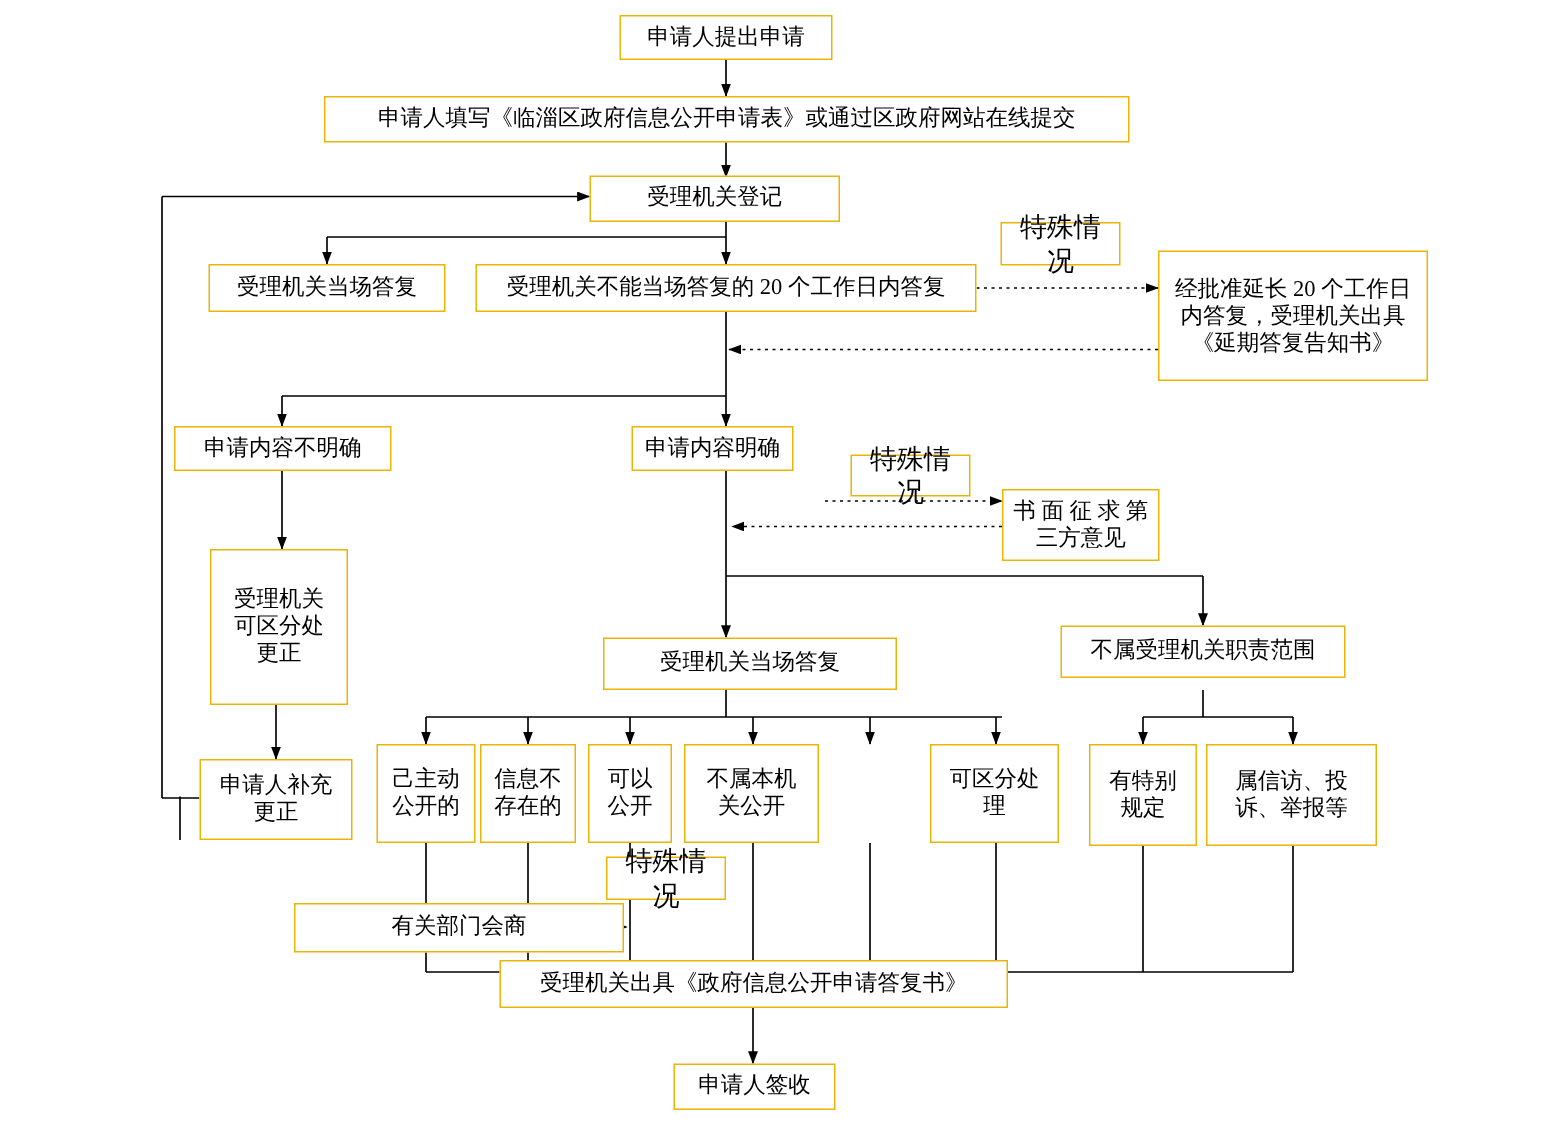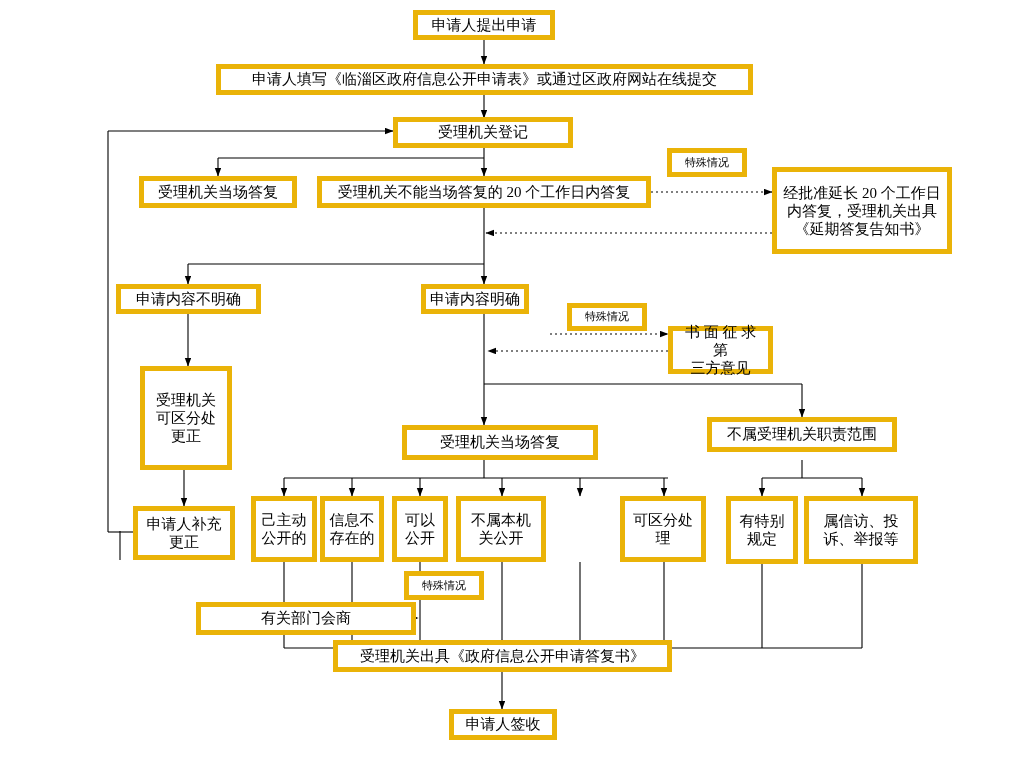--- a/index.html
+++ b/index.html
@@ -22,33 +22,33 @@
     position: absolute;
     left: 0;
     top: 0;
     width: 1033px;
     height: 765px;
     pointer-events: none;
   }
   .node {
     position: absolute;
     box-sizing: border-box;
-    border: 5px solid #eab308;
+    border: 1px solid #eab308;
     background: #fff;
     display: flex;
     align-items: center;
     justify-content: center;
     text-align: center;
     font-size: 15px;
     line-height: 1.25;
     padding: 2px 4px;
     white-space: pre-line;
   }
   .node.small {
-    font-size: 11px;
+    font-size: 18px;
   }
   .node.tight {
     line-height: 1.2;
   }
 </style>
 </head>
 <body>
 
 <div id="canvas">
 
@@ -133,21 +133,21 @@
   </svg>
 
   <div class="node" style="left:413px; top:10px; width:142px; height:30px;">
     <span>申请人提出申请</span>
   </div>
 
   <div class="node" style="left:216px; top:64px; width:537px; height:31px;">
     <span>申请人填写《临淄区政府信息公开申请表》或通过区政府网站在线提交</span>
   </div>
 
-  <div class="node" style="left:393px; top:117px; width:180px; height:31px;">
+  <div class="node" style="left:393px; top:117px; width:167px; height:31px;">
     <span>受理机关登记</span>
   </div>
 
   <div class="node" style="left:139px; top:176px; width:158px; height:32px;">
     <span>受理机关当场答复</span>
   </div>
 
   <div class="node" style="left:317px; top:176px; width:334px; height:32px;">
     <span>受理机关不能当场答复的 20 个工作日内答复</span>
   </div>

